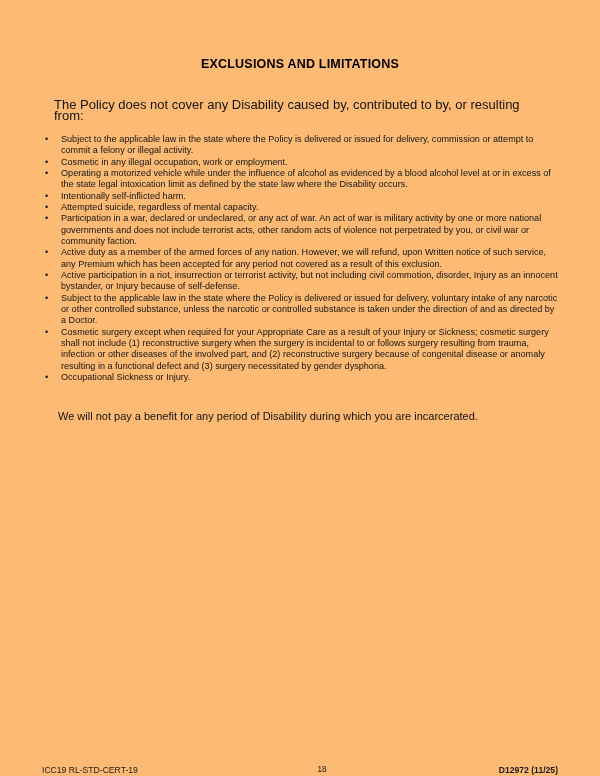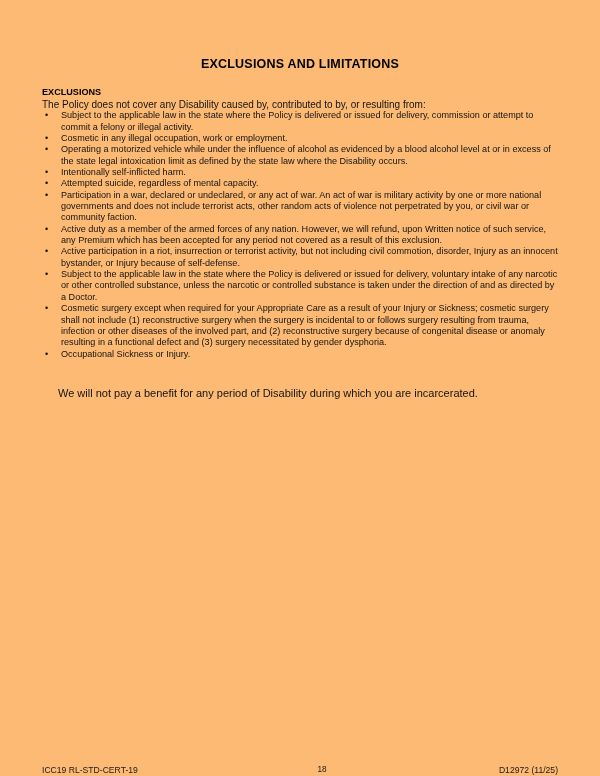--- a/index.html
+++ b/index.html
@@ -46,23 +46,23 @@
 
   .section-heading {
     font-size: 9.1px;
     font-weight: bold;
     color: #000;
     line-height: 11.4px;
     margin: 0 0 0.5px 0;
   }
 
   .intro-line {
-    font-size: 10px;
+    font-size: 13px;
     line-height: 11.4px;
-    margin: 0;
+    margin: 12px;
     color: #141414;
   }
 
   ul.bullets {
     list-style: none;
     margin: 0;
     padding: 0;
   }
 
   ul.bullets > li {
@@ -116,32 +116,32 @@
     top: 0;
     width: 560px;
     text-align: center;
     font-size: 8.2px;
   }
   .footer-right {
     position: absolute;
     right: 0;
     top: 0;
     white-space: nowrap;
+    font-weight: bold;
   }
 </style>
 </head>
 <body>
 
 <div class="page">
 
   <div class="doc-title">EXCLUSIONS AND LIMITATIONS</div>
 
   <div class="content">
 
-    <p class="section-heading">EXCLUSIONS</p>
 
     <p class="intro-line">The Policy does not cover any Disability caused by, contributed to by, or resulting from:</p>
 
     <ul class="bullets">
       <li>
         <span class="bullet-glyph">•</span>
         <span>Subject to the applicable law in the state where the Policy is delivered or issued for delivery, commission or attempt to commit a felony or illegal activity.</span>
       </li>
       <li>
         <span class="bullet-glyph">•</span>

